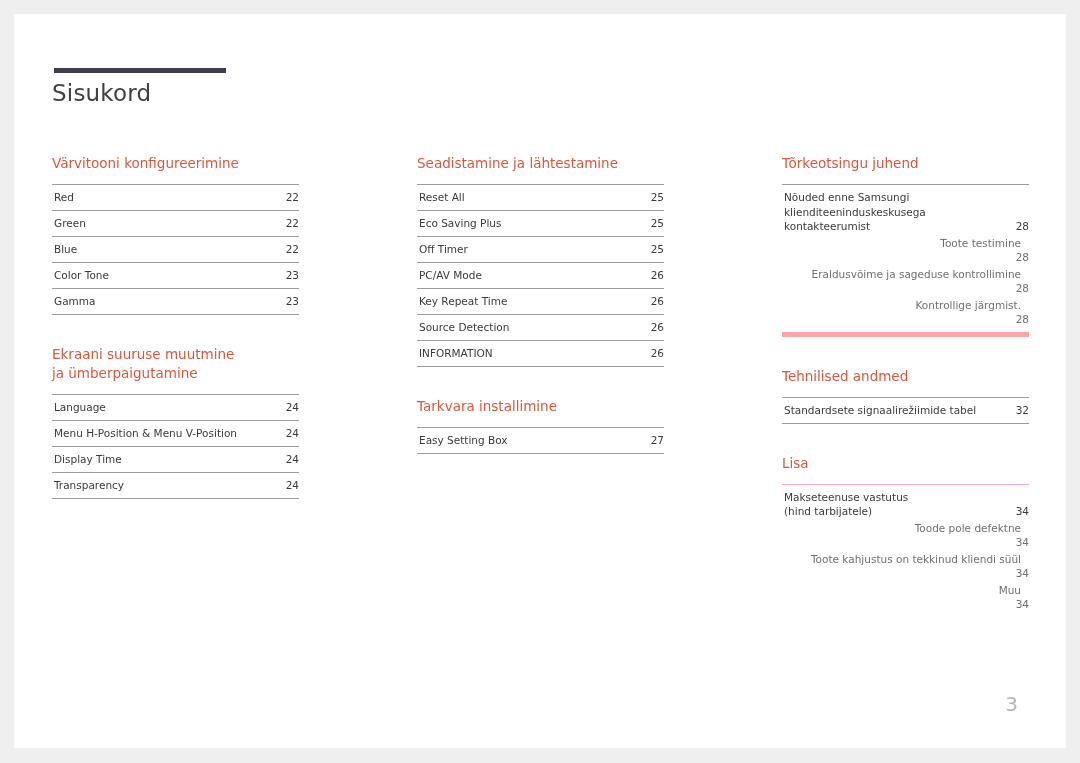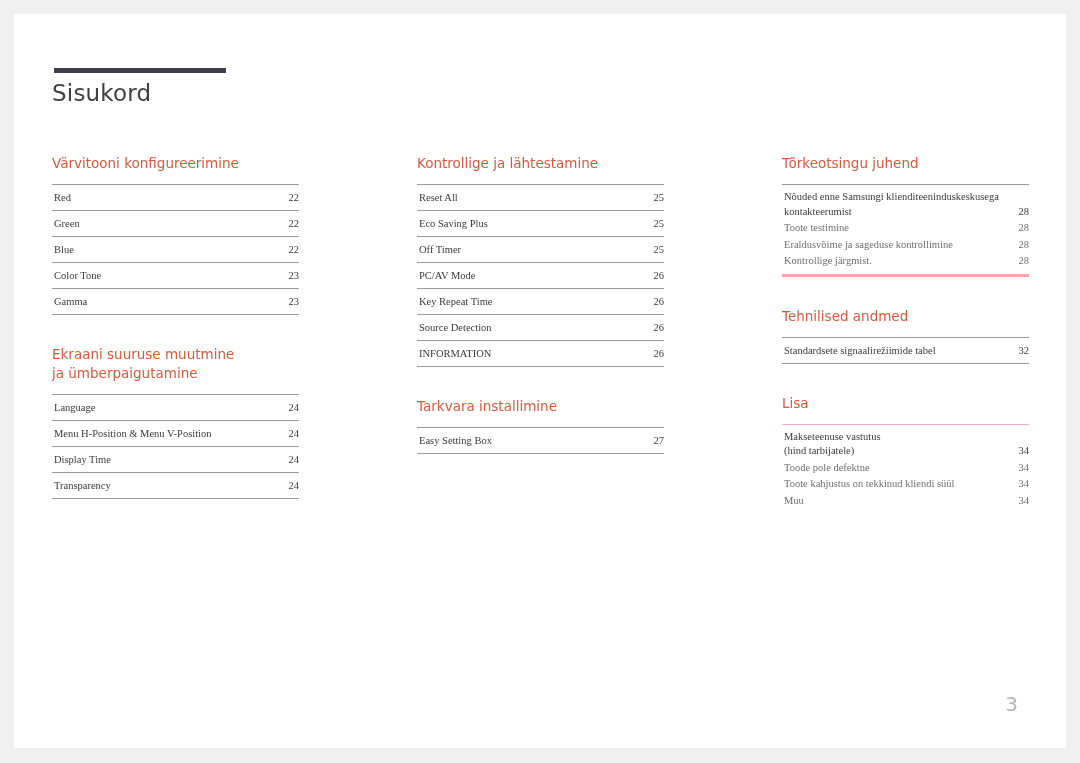--- a/index.html
+++ b/index.html
@@ -75,33 +75,33 @@
   }
   .toc-row {
     display: flex;
     align-items: flex-end;
     justify-content: space-between;
     border-bottom: 1px solid #9b9b9b;
     padding: 6px 0 6px 2px;
     font-size: 10.5px;
     color: #3a3a3a;
     line-height: 13px;
-    font-family: Liberation Serif, serif;
   }
   .toc-row.tight {
     border-bottom: none;
     padding: 1px 0 1px 2px;
     line-height: 14.5px;
   }
   .toc-row.tight.last-of-group {
-    border-bottom: 3px solid #fca5a5;
+    border-bottom: 5px solid #fca5a5;
     padding-bottom: 5px;
   }
   .toc-row.sub {
     color: #6f6f6f;
+    flex-direction: column;
   }
   .toc-row.first-tight {
     padding-top: 5px;
   }
   .label {
     flex: 1 1 auto;
     padding-right: 8px;
     white-space: pre-line;
   }
   .num {
@@ -172,21 +172,21 @@
             </div>
             <div class="toc-row">
               <span class="label">Transparency</span>
               <span class="num">24</span>
             </div>
           </div>
         </div>
       </div>
       <div class="col">
         <div class="section">
-          <div class="sec-head">Kontrollige ja lähtestamine</div>
+          <div class="sec-head">Seadistamine ja lähtestamine</div>
           <div class="toc-list">
             <div class="toc-row">
               <span class="label">Reset All</span>
               <span class="num">25</span>
             </div>
             <div class="toc-row">
               <span class="label">Eco Saving Plus</span>
               <span class="num">25</span>
             </div>
             <div class="toc-row">

